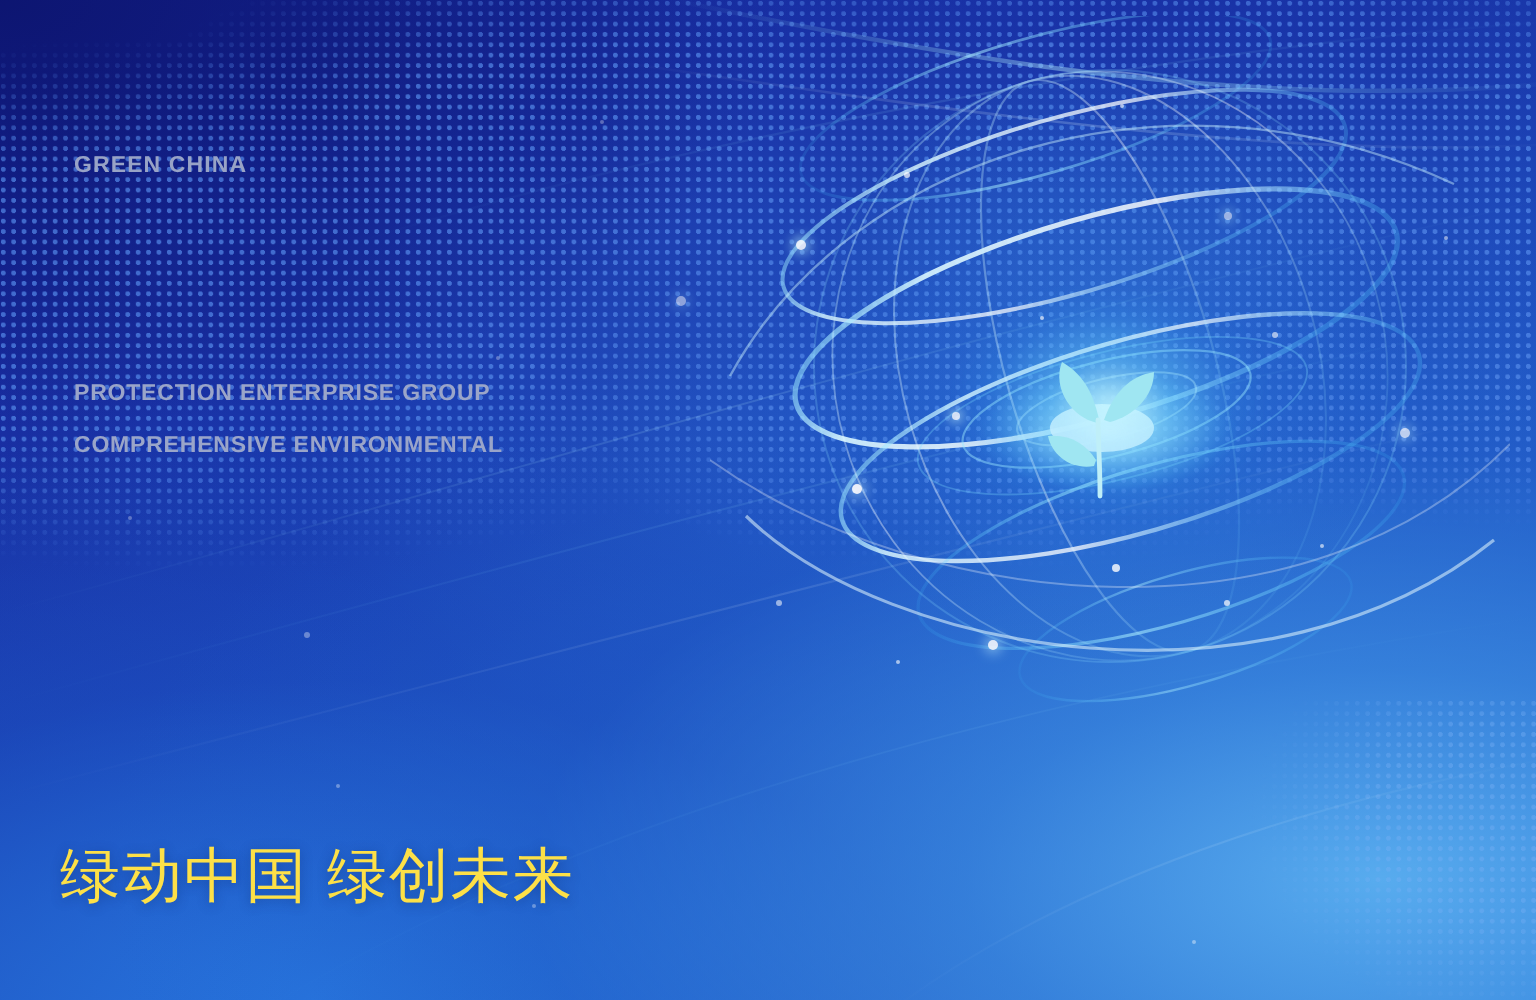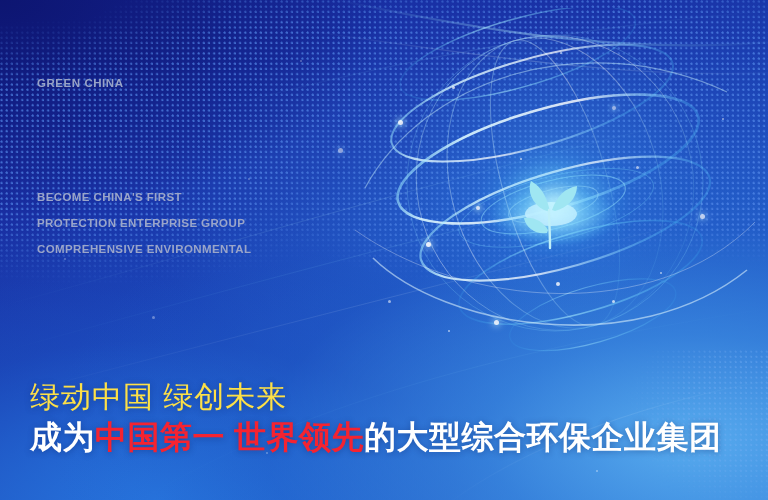--- a/index.html
+++ b/index.html
@@ -289,23 +289,21 @@
     <div class="pt" style="left:168px;top:392px;width:2px;height:2px;opacity:.35"></div>
     <div class="pt" style="left:596px;top:470px;width:2px;height:2px;opacity:.4"></div>
     <div class="pt" style="left:266px;top:452px;width:2px;height:2px;opacity:.35"></div>
   </div>
 
   <div class="tagline">
     <div>GREEN CHINA</div>
   </div>
 
   <div class="eng-block">
-    <div>BECOME CHINA'S FIRST</div>
     <div>PROTECTION ENTERPRISE GROUP</div>
     <div>COMPREHENSIVE ENVIRONMENTAL</div>
   </div>
 
   <div class="headline">
     <div class="hl-line1">绿动中国 绿创未来</div>
-    <div class="hl-line2"><span>成为</span><span class="hl-red">中国第一</span><span class="hl-gap"></span><span class="hl-red">世界领先</span><span>的大型综合环保企业集团</span></div>
   </div>
 
 </div>
 
 </body></html>

